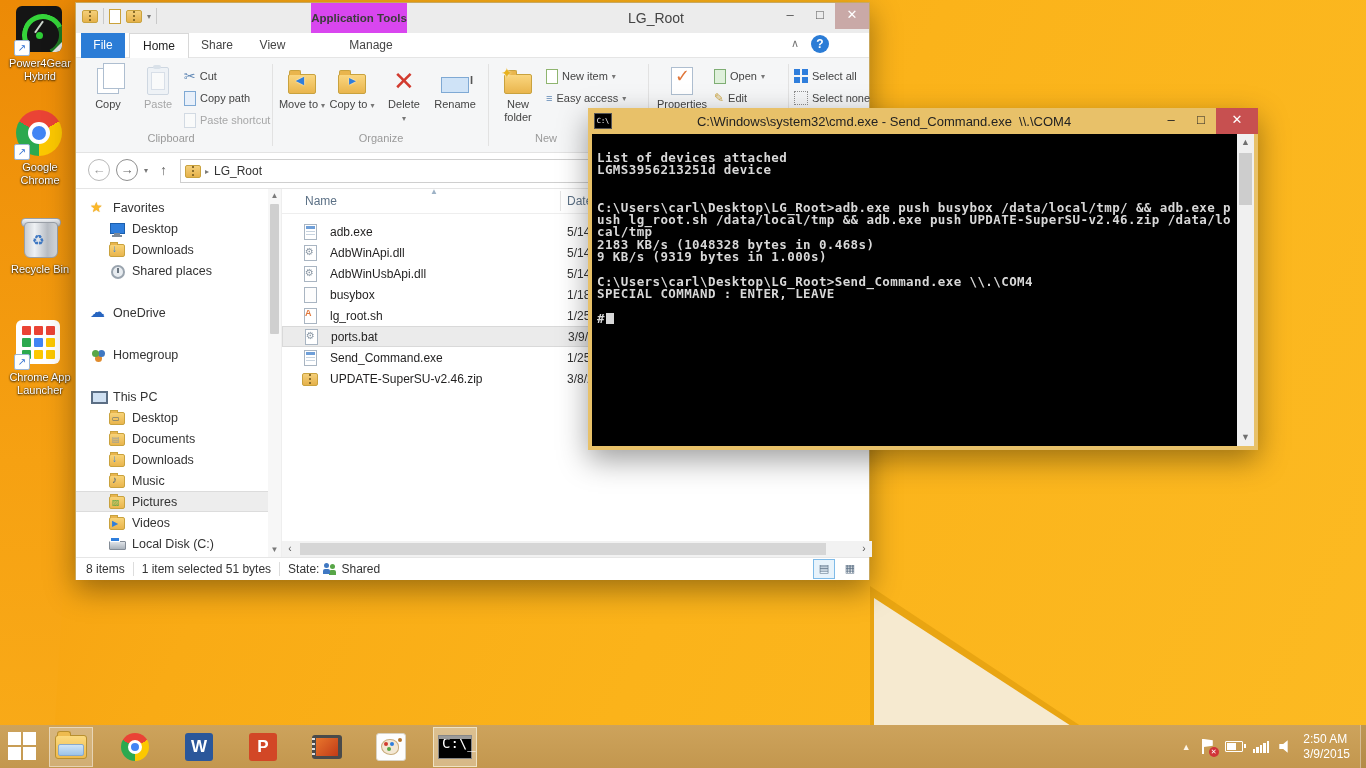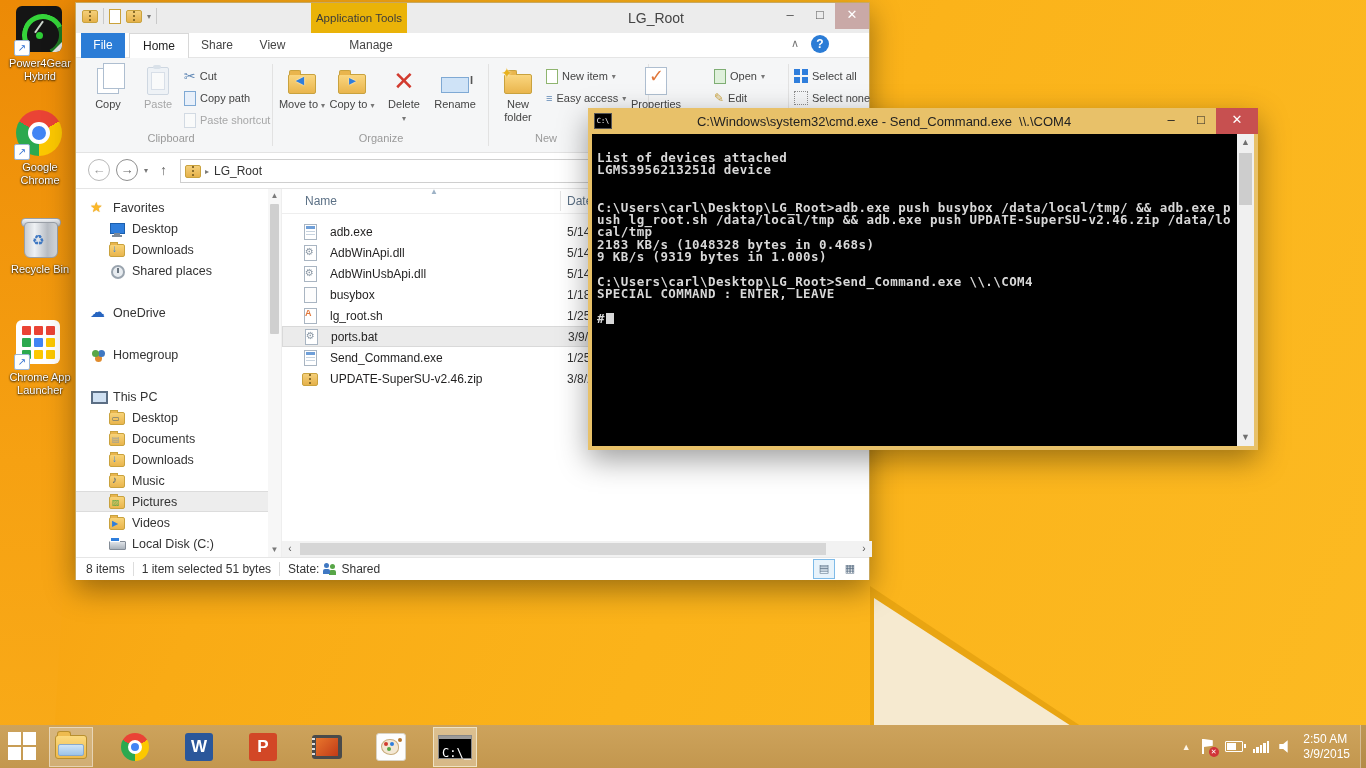--- a/index.html
+++ b/index.html
@@ -46,22 +46,22 @@
   .ic-launcher i{border-radius:1px;}
 
   
   .win{box-shadow:0 10px 28px rgba(0,0,0,.38);}
 
   
   .explorer{left:75px;top:2px;width:795px;height:578px;background:#fff;border:1px solid #c9a85e;box-sizing:border-box;}
   .ex-title{position:absolute;left:0;top:0;width:100%;height:30px;background:#ececec;border-bottom:1px solid #e2e2e2;}
   .qat{position:absolute;left:6px;top:5px;display:flex;align-items:center;gap:5px;}
   .qat .sep{width:1px;height:16px;background:#c9c9c9;}
-  .apptools{position:absolute;left:235px;top:0;width:96px;height:30px;background:#eab308;color:#3b3b3b;
-    font-size:11.5px;text-align:center;line-height:30px;}
+  .apptools{position:absolute;left:235px;top:0;width:96px;height:30px;background:#d946ef;color:#3b3b3b;
+    font-size:11.5px;text-align:center;line-height:30px;font-weight:bold;}
   .ex-caption-title{position:absolute;left:480px;top:0;width:200px;height:30px;text-align:center;line-height:30px;
     font-size:14px;color:#444;}
   .capbtns{position:absolute;right:0;top:0;height:26px;display:flex;}
   .capbtn{width:30px;height:26px;text-align:center;line-height:24px;color:#555;font-size:13px;}
   .capbtn.close{width:34px;background:#c9a9a7;color:#fff;}
   .ex-tabs{position:absolute;left:0;top:30px;width:100%;height:25px;background:#fff;border-bottom:1px solid #e5e5e5;box-sizing:border-box;}
   .tab{position:absolute;top:0;height:25px;line-height:25px;text-align:center;font-size:12px;color:#444;}
   .tab.file{background:#2b7cd6;color:#fff;}
   .tab.active{background:#fff;border:1px solid #d8d8d8;border-bottom:none;box-sizing:border-box;color:#1e1e1e;}
   .ribbon-collapse{position:absolute;right:70px;top:34px;color:#777;font-size:11px;}
@@ -204,21 +204,21 @@
   .tb-movie{position:relative;width:30px;height:24px;background:#4a4a4a;border-radius:3px;}
   .tb-movie::before{content:"";position:absolute;left:4px;top:3px;width:22px;height:18px;background:linear-gradient(135deg,#e8762c,#c23b17);}
   .tb-movie::after{content:"";position:absolute;left:0;top:3px;width:3px;height:18px;
      background:repeating-linear-gradient(180deg,#ddd 0 2px,transparent 2px 5px);box-shadow:27px 0 0 #ddd0;}
   .tb-paint{position:relative;width:28px;height:26px;background:#fdfdfd;border-radius:3px;border:1px solid #d8d2c4;}
   .tb-paint::before{content:"";position:absolute;left:4px;top:5px;width:16px;height:14px;border-radius:50% 50% 45% 55%;
      background:#f3e7d3;border:1px solid #c9ad7e;}
   .tb-paint::after{content:"";position:absolute;left:7px;top:8px;width:4px;height:4px;border-radius:50%;background:#d23b2f;
      box-shadow:6px 0 0 #2f7edc,3px 5px 0 #58a647,14px -4px 0 #b5752c;}
   .tb-cmd{position:relative;width:34px;height:24px;background:#000;border:1px solid #888;
-    color:#fff;font-family:"DejaVu Sans Mono",monospace;font-size:12px;line-height:10px;padding:12px 0 0 3px;box-sizing:border-box;}
+    color:#fff;font-family:"DejaVu Sans Mono",monospace;font-size:14px;line-height:10px;padding:2px 0 0 3px;box-sizing:border-box;}
   .tb-cmd::before{content:"";position:absolute;left:0;top:0;right:0;height:3px;background:#9b9b9b;}
 
   .tray{position:absolute;right:4px;top:0;height:43px;display:flex;align-items:center;gap:10px;color:#fff;}
   .tray .chev{font-size:9px;color:#fdf6e8;}
   .flagic{position:relative;width:14px;height:15px;}
   .flagic::before{content:"";position:absolute;left:1px;top:0;width:2px;height:15px;background:#fff;}
   .flagic::after{content:"";position:absolute;left:3px;top:0;width:9px;height:8px;background:#fff;clip-path:polygon(0 0,100% 15%,100% 85%,0 100%);}
   .flagic .badge{position:absolute;right:-4px;bottom:-3px;width:10px;height:10px;border-radius:50%;background:#d13438;
     color:#fff;font-size:7px;line-height:10px;text-align:center;}
   .batic{position:relative;width:16px;height:9px;border:1px solid #fff;border-radius:1px;}
@@ -395,21 +395,21 @@
           <span class="caret">▾</span>
       </div>
       <div class="smallbtn" style="left:470px;top:30px;">
         <span class="glyph" style="color:#5f87b5;font-size:11px;">≡</span>
         <span>Easy access</span> 
           <span class="caret">▾</span>
       </div>
       <div class="rgroup-label" style="left:430px;width:80px;">New</div>
       <div class="rsep" style="left:572px;"></div>
 
-      <div class="bigbtn" style="left:552px;width:56px;">
+      <div class="bigbtn" style="left:578px;width:56px;">
         <div class="bicon">
             <span class="propic"></span>
           </div>
         <span>Properties</span>
       </div>
       <div class="smallbtn" style="left:638px;top:8px;">
         <span class="mini sheet" style="background:#dff0db;border-color:#7fae74;"></span>
         <span>Open</span> 
           <span class="caret">▾</span>
       </div>

